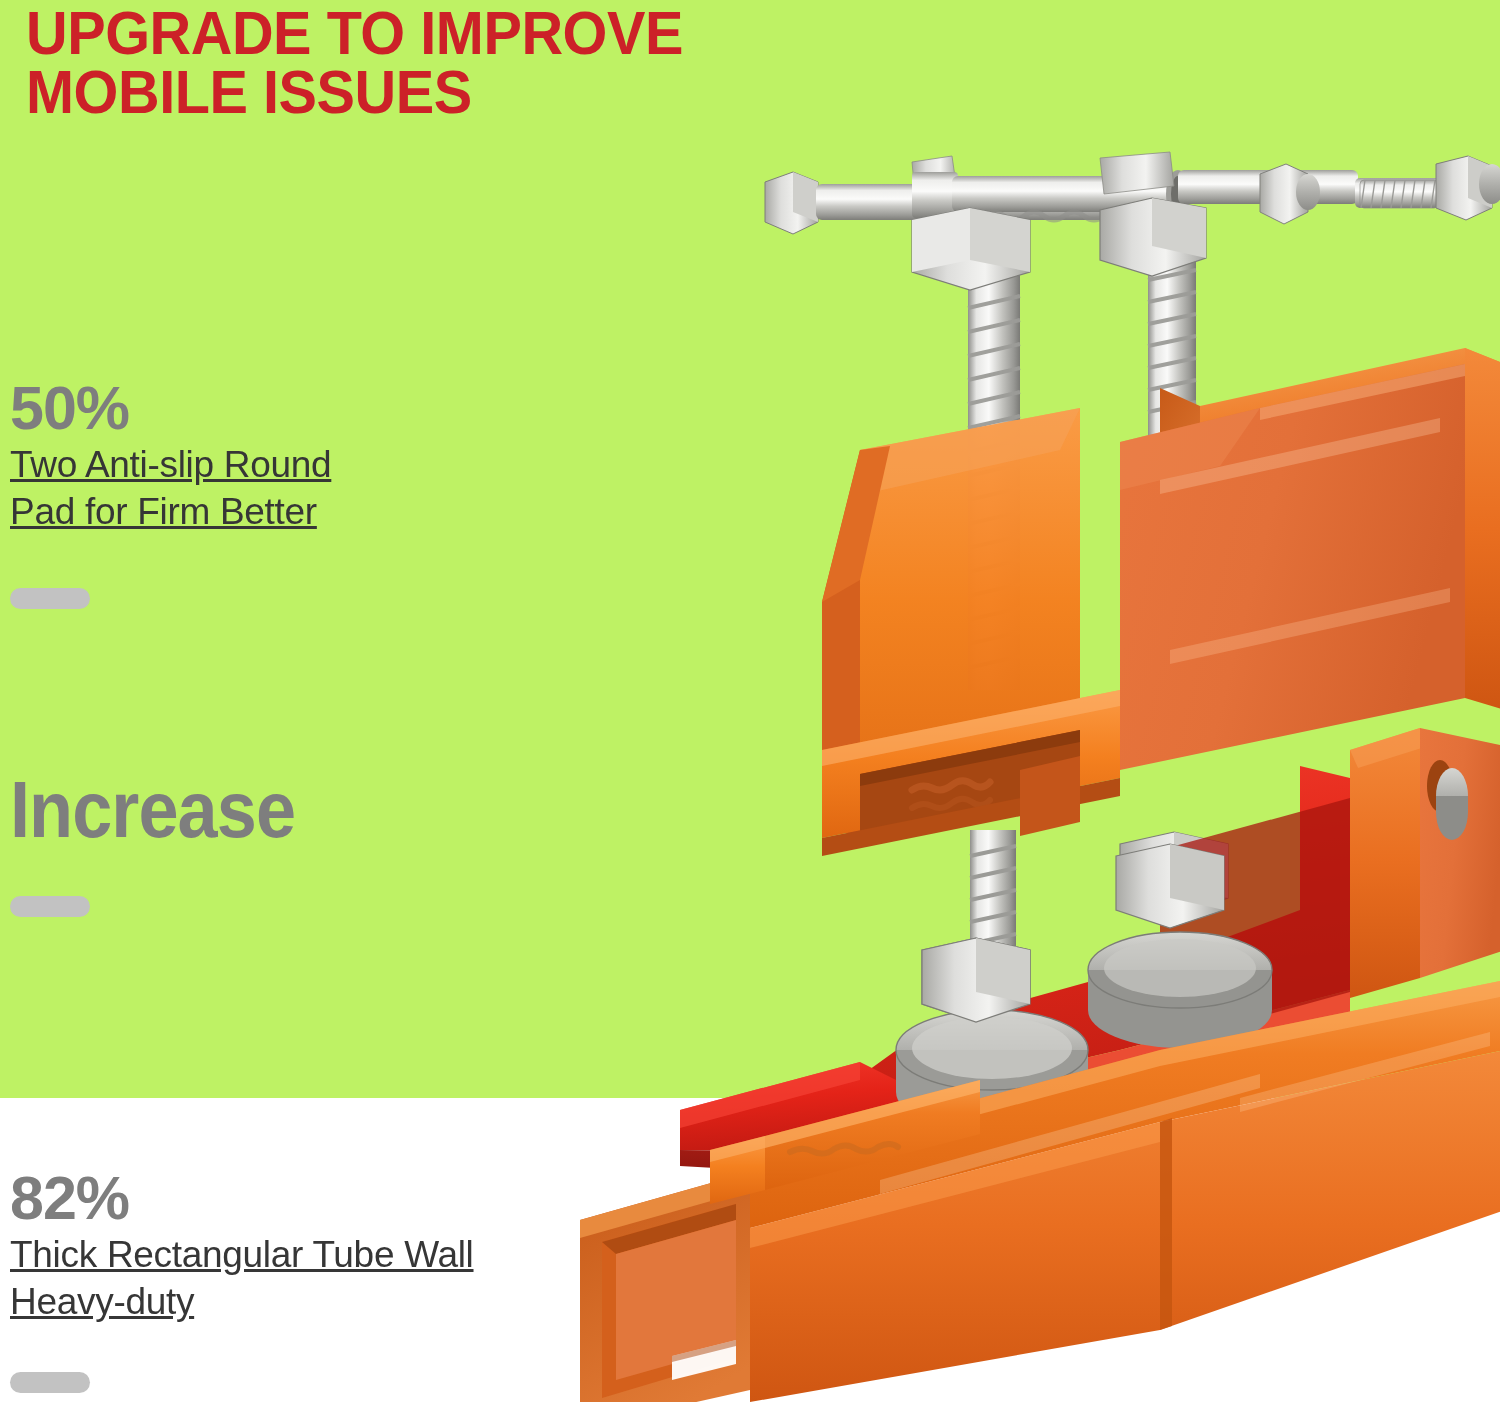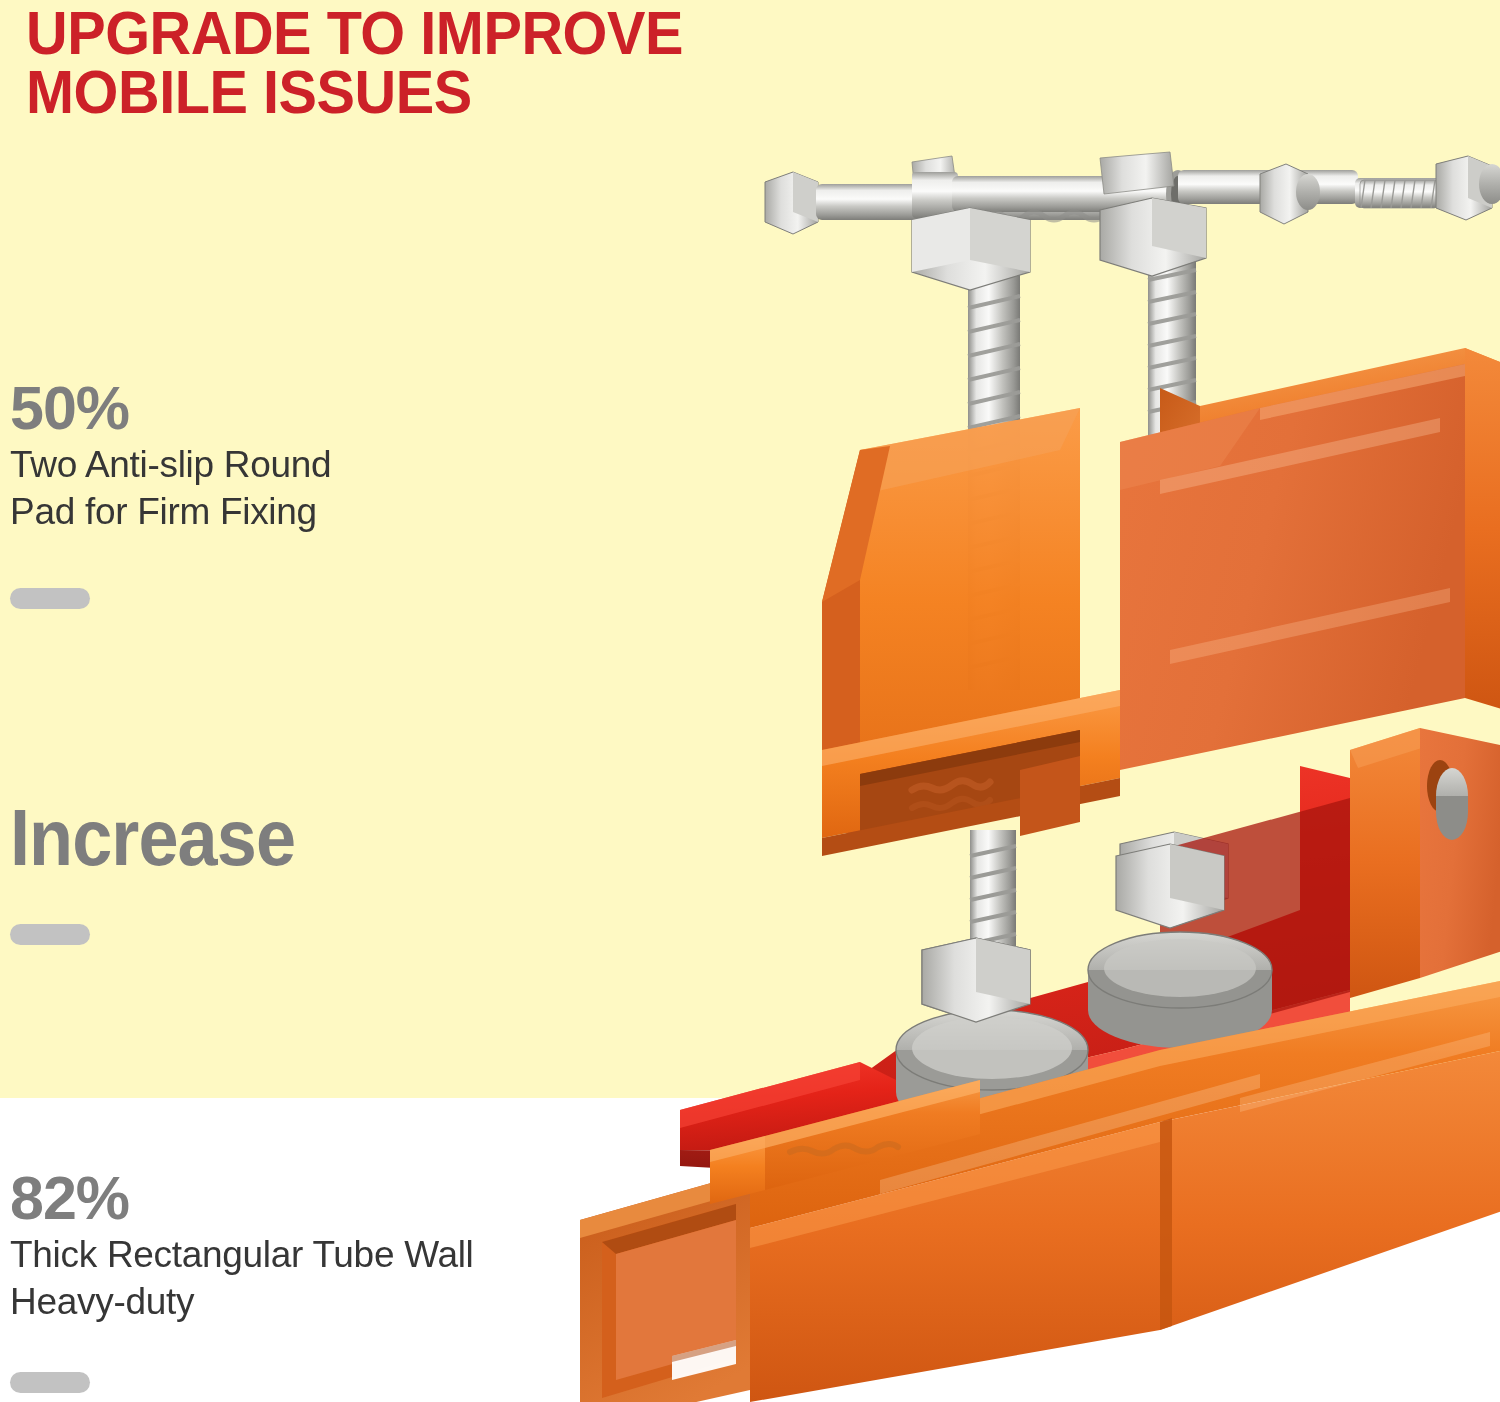--- a/index.html
+++ b/index.html
@@ -1,40 +1,40 @@
 <!DOCTYPE html>
 <html><head>
 <meta charset="utf-8">
 <style>
   html,body{margin:0;padding:0;background:#ffffff;}
   body{width:1500px;height:1402px;overflow:hidden;
        font-family:"Liberation Sans","DejaVu Sans",sans-serif;
        -webkit-font-smoothing:antialiased;}
-  .page{position:relative;width:1500px;height:1098px;background:#fef9c3;}
+  .page{position:relative;width:1500px;height:1098px;background:#bef264;}
 
   
   .headline{position:absolute;left:26px;top:4px;width:940px;
             font-weight:bold;font-size:62px;line-height:0.95;
             letter-spacing:-0.5px;color:#cc2128;
             text-transform:uppercase;}
   .headline .l{display:block;transform:scaleX(0.93);transform-origin:left center;}
 
   
   .stat{position:absolute;left:10px;}
   .stat .num{color:#7e7e7e;font-weight:bold;font-size:61px;line-height:1.0;
              letter-spacing:-1px;margin:0 0 2px 0;}
   .stat .num.cond{transform:scaleX(0.9);transform-origin:left center;font-size:80px;}
   .stat .desc{color:#363636;font-size:37px;line-height:1.28;font-weight:normal;
-              letter-spacing:-0.3px;}
+              letter-spacing:-0.3px;text-decoration:underline;}
   .stat .desc span{display:block;}
   .rule{width:80px;height:21px;border-radius:11px;background:#c2c2c2;}
 
   #stat-1{top:378px;}
   #stat-1 .rule{margin-top:52px;}
-  #stat-2{top:798px;}
+  #stat-2{top:770px;}
   #stat-2 .rule{margin-top:46px;}
   #stat-3{top:1168px;}
   #stat-3 .rule{margin-top:46px;}
 
   
   .product{position:absolute;left:560px;top:150px;width:945px;height:1252px;}
   .product svg{display:block;width:100%;height:100%;}
 </style>
 </head>
 <body>
@@ -43,21 +43,21 @@
 
   <div class="headline">
     <span class="l">UPGRADE TO IMPROVE</span>
     <span class="l">MOBILE ISSUES</span>
   </div>
 
   <div class="stat" id="stat-1">
     <div class="num">50%</div>
     <div class="desc">
       <span>Two Anti-slip Round</span>
-      <span>Pad for Firm Fixing</span>
+      <span>Pad for Firm Better</span>
     </div>
     <div class="rule"></div>
   </div>
 
   <div class="stat" id="stat-2">
     <div class="num cond">Increase</div>
     <div class="desc">
     </div>
     <div class="rule"></div>
   </div>

